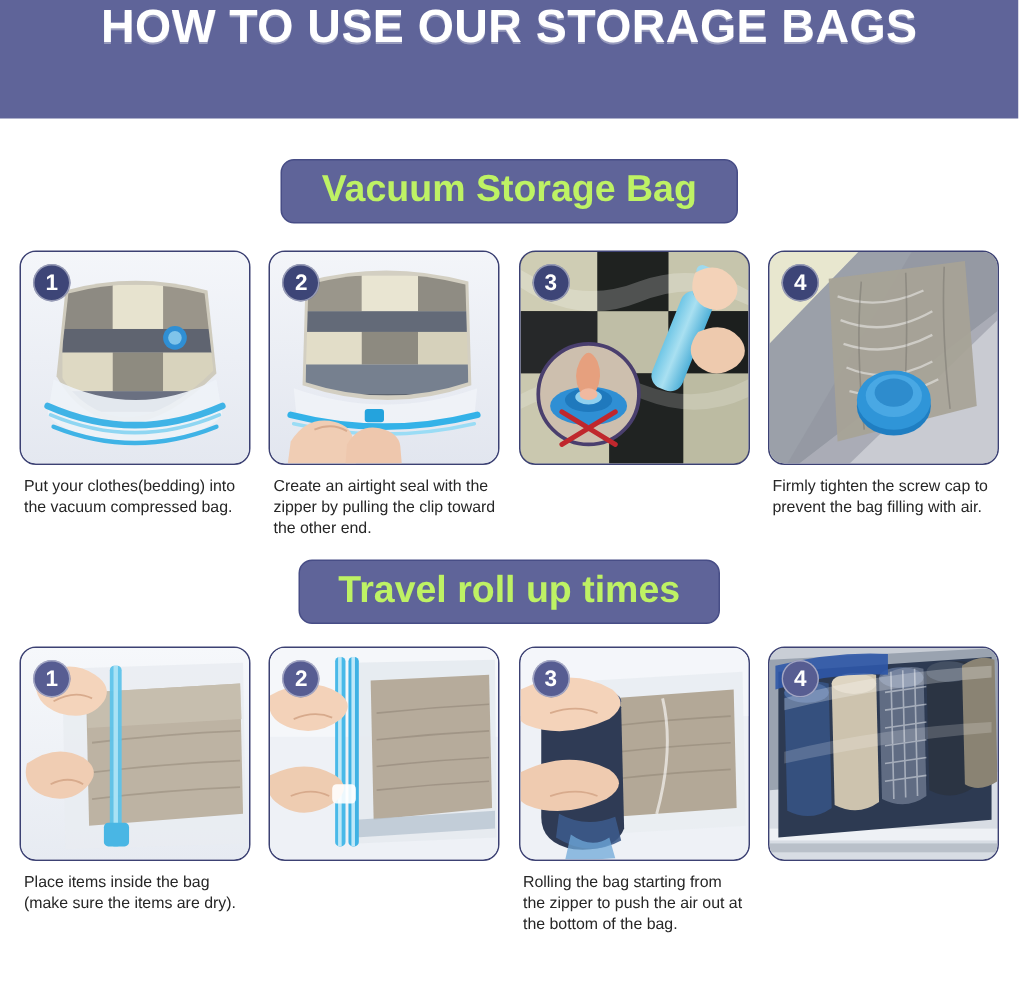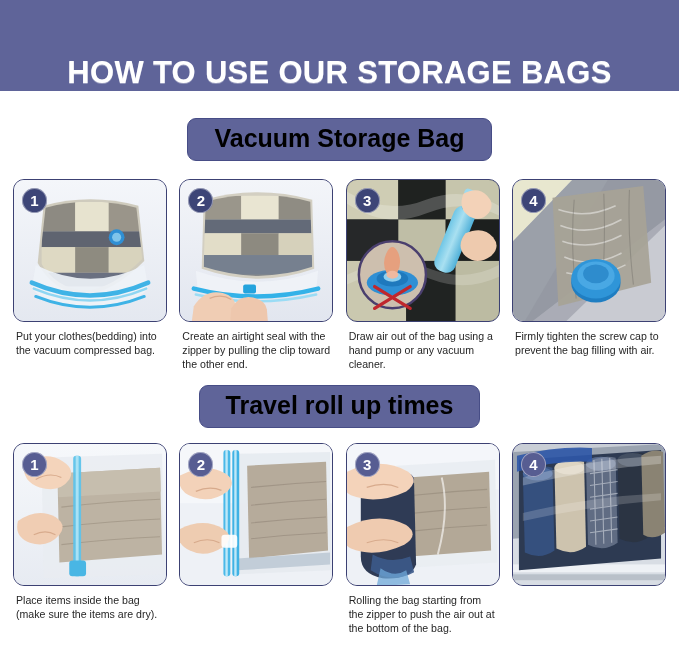--- a/index.html
+++ b/index.html
@@ -12,24 +12,24 @@
     height: 656px;
     overflow: hidden;
     font-family: "Liberation Sans", sans-serif;
     color: #231f20;
     position: relative;
   }
 
   
   .banner {
     width: 679px;
-    height: 91px;
+    height: 79px;
     background: #5f6499;
     display: flex;
-    align-items: flex-end;
+    align-items: flex-start;
     justify-content: center;
     box-sizing: border-box;
   }
   .banner-title {
     color: #ffffff;
     font-size: 31px;
     font-weight: bold;
     letter-spacing: 0.3px;
     white-space: nowrap;
     font-family: "Liberation Sans", sans-serif;
@@ -38,21 +38,21 @@
 
   
   .section-head {
     display: flex;
     justify-content: center;
   }
   .pill {
     background: #5f6499;
     border: 1.5px solid #474d86;
     border-radius: 9px;
-    color: #000000;
+    color: #bef264;
     font-size: 25px;
     font-weight: bold;
     padding: 6px 26px 8px 26px;
     line-height: 1.08;
     white-space: nowrap;
     box-sizing: border-box;
   }
 
   
   .row {
@@ -262,21 +262,20 @@
           <ellipse cx="46" cy="100" rx="16" ry="8" fill="#1f79bd"></ellipse>
           <ellipse cx="46" cy="98" rx="9" ry="5" fill="#8fd0ef"></ellipse>
           <path d="M40 74 q6 -12 12 0 q4 10 -1 20 q-6 6 -11 0 q-5 -10 0 -20 z" fill="#e6a07e"></path>
           <ellipse cx="46" cy="96" rx="6" ry="4" fill="#f0b9a0"></ellipse>
         </g>
 
         <path d="M28 108 L64 130 M64 108 L28 130" stroke="#c0272d" stroke-width="3.4" stroke-linecap="round"></path>
       </svg>
       <div class="badge">3</div>
     </div>
-    <div class="caption">Draw air out of the bag using a hand pump or any vacuum cleaner.</div>
   </div>
 
   <div class="cell">
     <div class="panel bleed">
       <svg class="art" viewBox="0 0 154 143" preserveAspectRatio="none">
         <rect width="154" height="143" fill="#b9bcc4"></rect>
 
         <g>
           <path d="M0 0 L60 0 L0 62 z" fill="#e8e7cf"></path>
           <path d="M60 0 L154 0 L154 40 L20 143 L0 143 L0 62 z" fill="#9ba0a9"></path>

